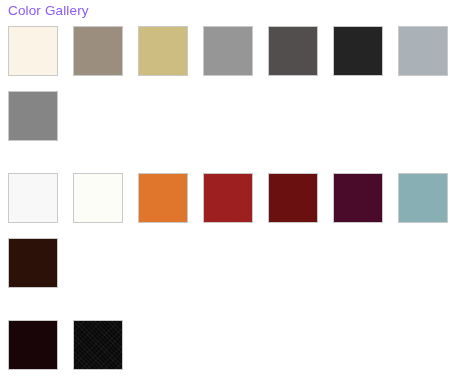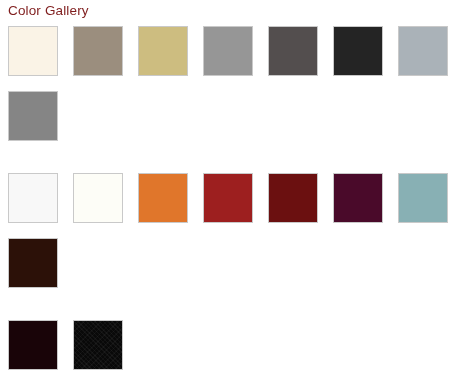--- a/index.html
+++ b/index.html
@@ -60,21 +60,21 @@
     background-image:
       repeating-linear-gradient(45deg, rgba(255,255,255,0.045) 0 1px, rgba(0,0,0,0) 1px 3px),
       repeating-linear-gradient(-45deg, rgba(255,255,255,0.035) 0 1px, rgba(0,0,0,0) 1px 4px);
   }
 </style>
 </head>
 <body style="background: rgb(255, 255, 255);">
 
 <div class="gallery">
 
-  <div class="gallery-title" style="color: #7f1d1d;">Color Gallery</div>
+  <div class="gallery-title" style="color: #8b5cf6;">Color Gallery</div>
 
   <div class="rows">
 
     <div class="swatch-row row-gap-small">
       <div class="swatch" style="background-color: rgb(250, 243, 230); border-color: rgb(201, 201, 201);"></div>
       <div class="swatch" style="background-color: rgb(155, 142, 126); border-color: rgb(201, 201, 201);"></div>
       <div class="swatch" style="background-color: rgb(205, 189, 128); border-color: rgb(201, 201, 201);"></div>
       <div class="swatch" style="background-color: rgb(150, 150, 150); border-color: rgb(201, 201, 201);"></div>
       <div class="swatch" style="background-color: rgb(83, 78, 78); border-color: rgb(201, 201, 201);"></div>
       <div class="swatch" style="background-color: rgb(36, 36, 36); border-color: rgb(201, 201, 201);"></div>

